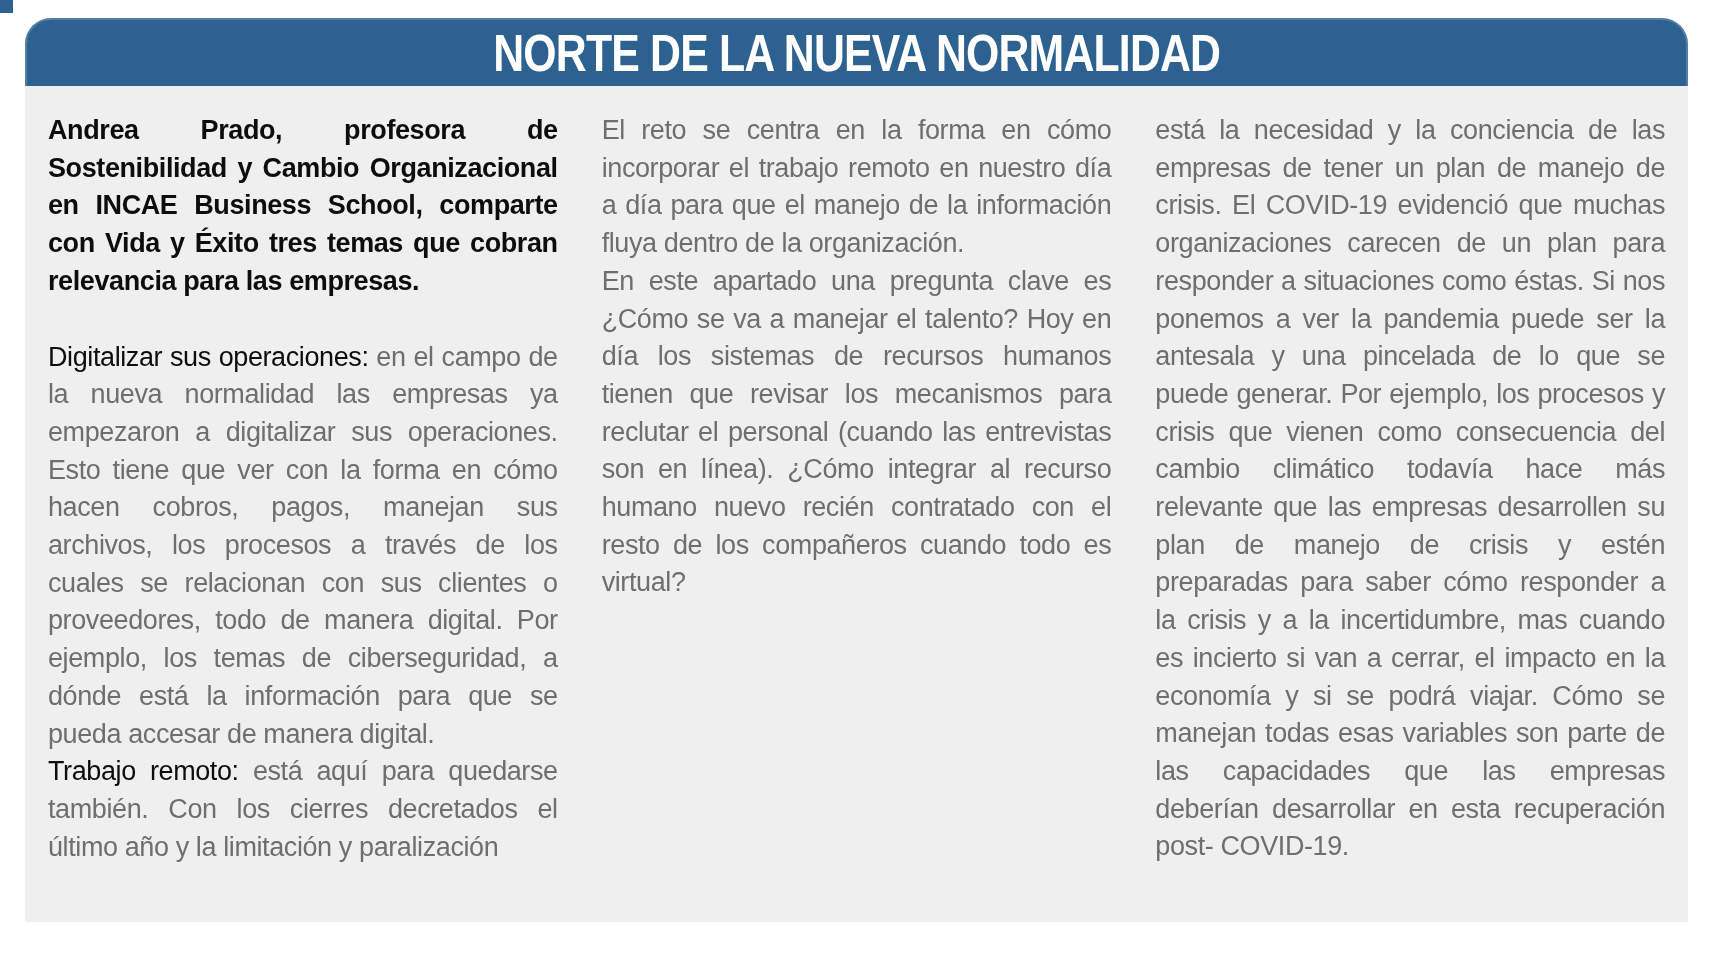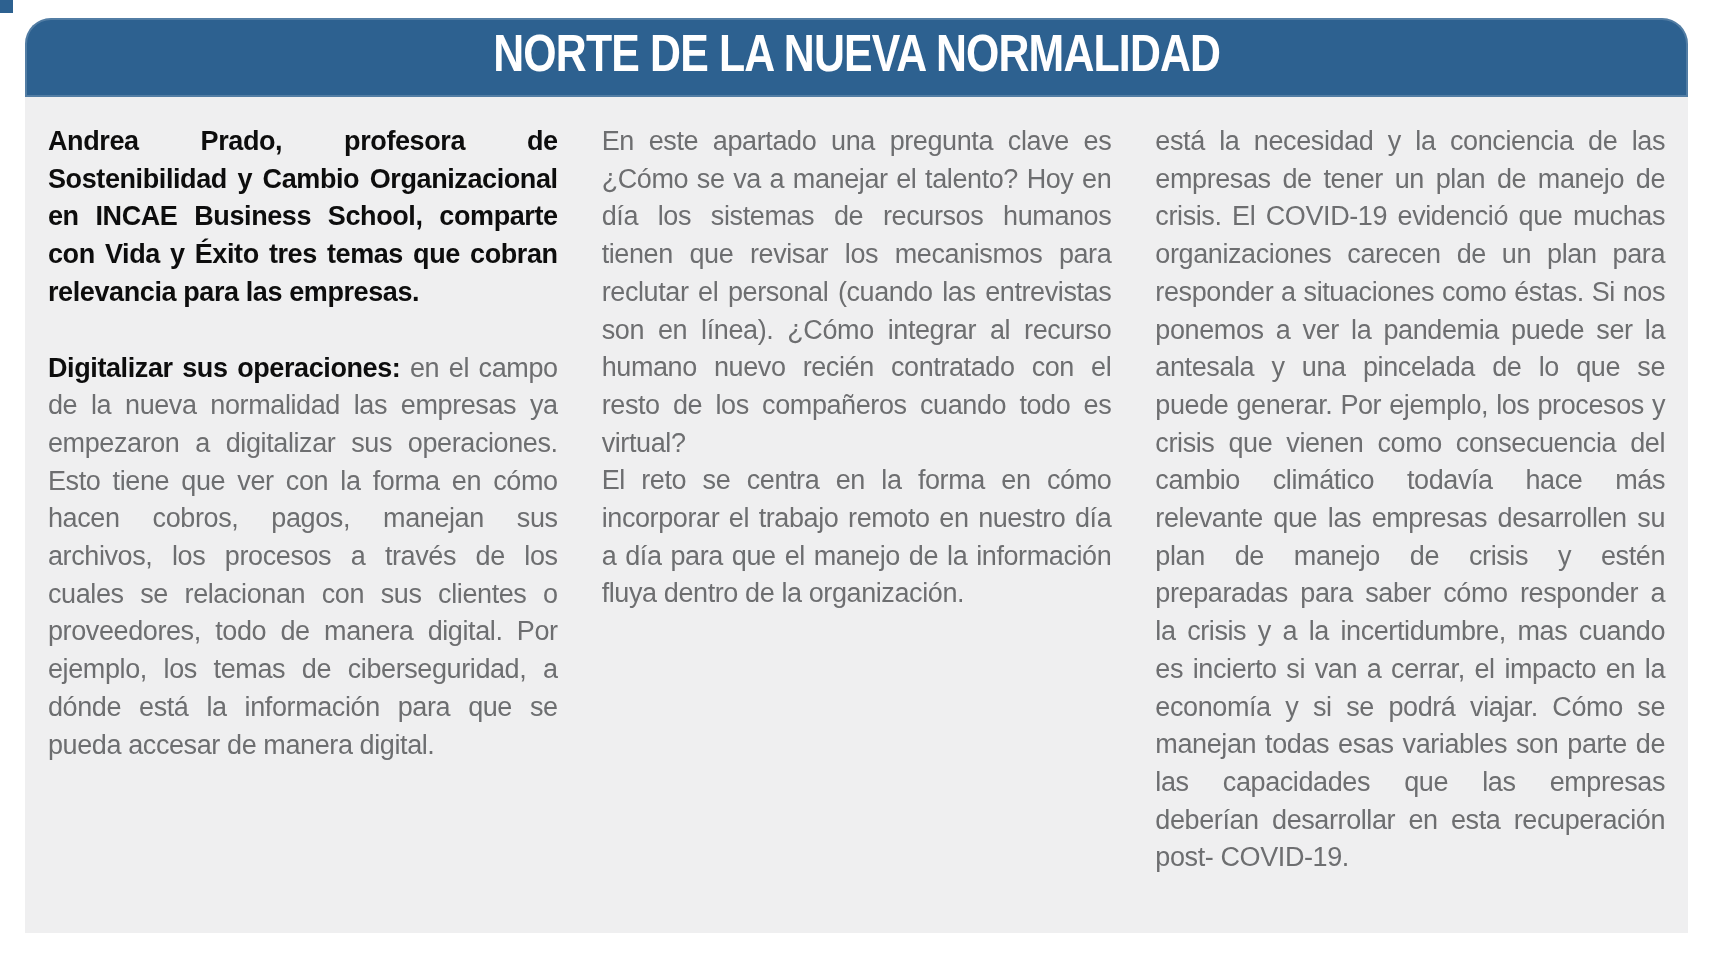--- a/index.html
+++ b/index.html
@@ -27,58 +27,59 @@
     display:flex;align-items:flex-end;justify-content:center;
     box-shadow:inset 0 0 0 2px rgba(255,255,255,0.18);
   }
   .banner-title{
     color:#ffffff;font-weight:bold;font-size:51px;line-height:79px;
     letter-spacing:-1px;white-space:nowrap;
     display:inline-block;transform:scaleX(0.84);transform-origin:center;
     padding-bottom:4px;
   }
   .content{
-    position:absolute;left:25px;top:97px;width:1663px;height:836px;
+    position:absolute;left:25px;top:86px;width:1663px;height:836px;
     background:var(--content-bg);
     padding:26px 23px 0 23px;
     display:flex;gap:44px;
   }
   .col{flex:1 1 0;min-width:0;}
   .col p{
     font-size:27px;line-height:37.7px;letter-spacing:-0.4px;
     text-align:justify;color:var(--body-text);
   }
   .col p.intro{
     color:var(--emphasis-text);font-weight:bold;margin-bottom:38px;
   }
   .col p b{
-    color:var(--emphasis-text);font-weight:bold;
+    color:var(--emphasis-text);font-weight:normal;
   }
 </style>
 </head>
 <body>
 
 <div class="page">
 
   <div class="corner-accent"></div>
 
   <header class="banner">
     <span class="banner-title">NORTE DE LA NUEVA NORMALIDAD</span>
   </header>
 
   <main class="content">
 
     <div class="col">
       <p class="intro">Andrea Prado, profesora de Sostenibilidad y Cambio Organizacional en INCAE Business School, comparte con Vida y Éxito tres temas que cobran relevancia para las empresas.</p>
       <p class="flow"><b>Digitalizar sus operaciones: </b><span>en el campo de la nueva normalidad las empresas ya empezaron a digitalizar sus operaciones. Esto tiene que ver con la forma en cómo hacen cobros, pagos, manejan sus archivos, los procesos a través de los cuales se relacionan con sus clientes o proveedores, todo de manera digital. Por ejemplo, los temas de ciberseguridad, a dónde está la información para que se pueda accesar de manera digital.</span></p>
+      <p class="flow"><b>Trabajo remoto: </b><span>está aquí para quedarse también. Con los cierres decretados el último año y la limitación y paralización</span></p>
     </div>
 
     <div class="col">
+      <p class="flow">El reto se centra en la forma en cómo incorporar el trabajo remoto en nuestro día a día para que el manejo de la información fluya dentro de la organización.</p>
       <p class="flow">En este apartado una pregunta clave es ¿Cómo se va a manejar el talento? Hoy en día los sistemas de recursos humanos tienen que revisar los mecanismos para reclutar el personal (cuando las entrevistas son en línea). ¿Cómo integrar al recurso humano nuevo recién contratado con el resto de los compañeros cuando todo es virtual?</p>
-      <p class="flow">El reto se centra en la forma en cómo incorporar el trabajo remoto en nuestro día a día para que el manejo de la información fluya dentro de la organización.</p>
     </div>
 
     <div class="col">
       <p class="flow">está la necesidad y la conciencia de las empresas de tener un plan de manejo de crisis. El COVID-19 evidenció que muchas organizaciones carecen de un plan para responder a situaciones como éstas. Si nos ponemos a ver la pandemia puede ser la antesala y una pincelada de lo que se puede generar. Por ejemplo, los procesos y crisis que vienen como consecuencia del cambio climático todavía hace más relevante que las empresas desarrollen su plan de manejo de crisis y estén preparadas para saber cómo responder a la crisis y a la incertidumbre, mas cuando es incierto si van a cerrar, el impacto en la economía y si se podrá viajar. Cómo se manejan todas esas variables son parte de las capacidades que las empresas deberían desarrollar en esta recuperación post- COVID-19.</p>
     </div>
 
   </main>
 </div>
 
 </body></html>

